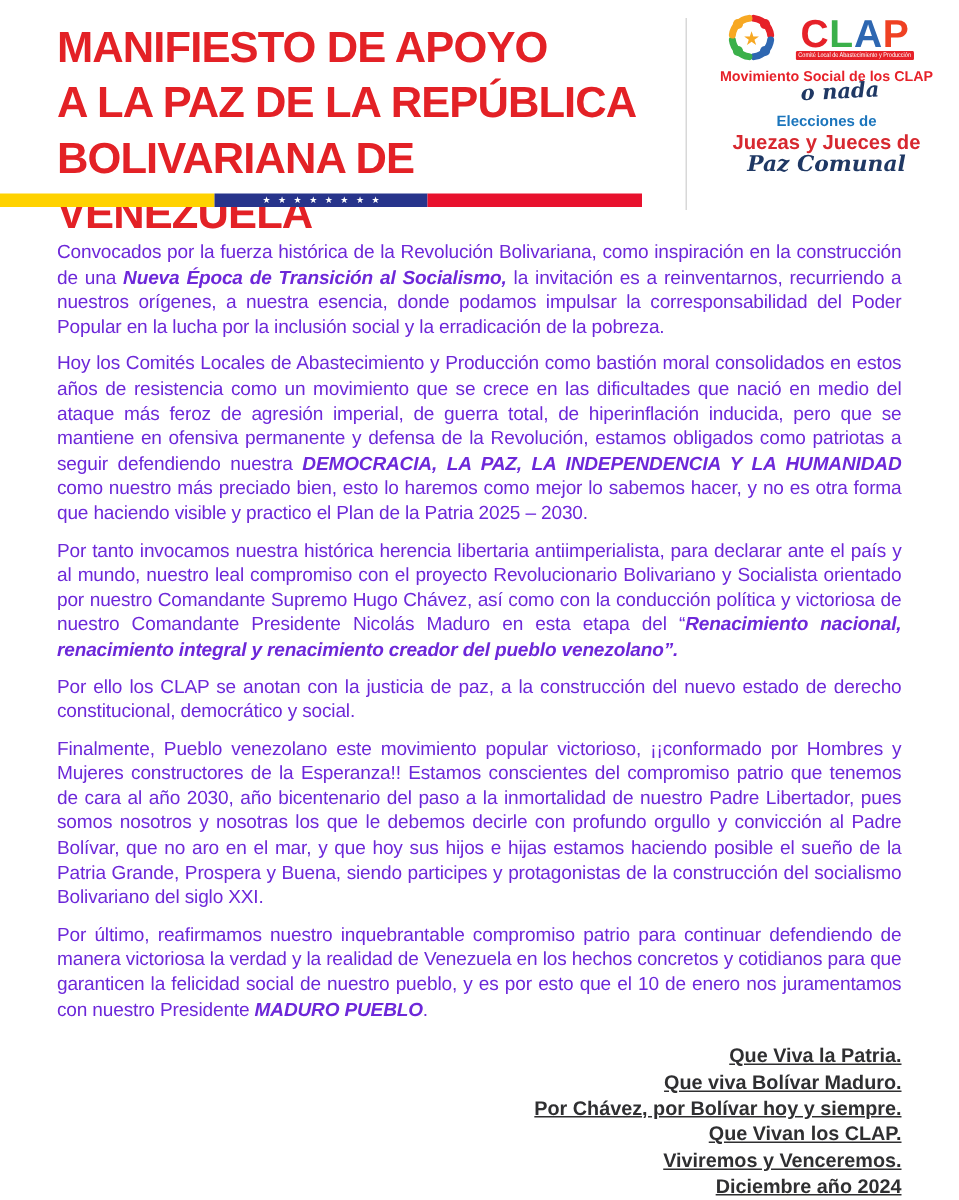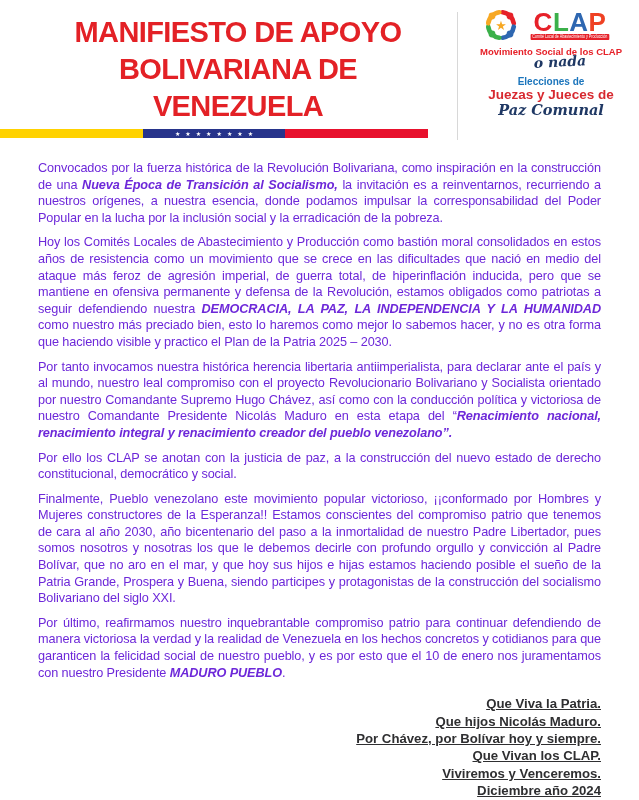--- a/index.html
+++ b/index.html
@@ -13,21 +13,21 @@
   .page {
     position: relative;
     width: 639px; height: 800px;
     background: #ffffff;
     display: flex; flex-direction: column;
     overflow: hidden;
   }
 
   
   header { position: relative; height: 150px; flex: 0 0 auto; }
-  .title-block { position: absolute; left: 38px; top: 14px; width: 400px; text-align: center; }
+  .title-block { position: absolute; left: 38px; top: 14px; width: 400px; }
   .title-line {
     color: #E32126; font-weight: bold;
     font-size: 29px; line-height: 37px; letter-spacing: -0.6px;
   }
   .flag-bar {
     position: absolute; left: 0; top: 129px;
     width: 428px; height: 9px; display: flex;
   }
   .flag-yellow { width: 143px; background: #FFD200; }
   .flag-blue   { width: 142px; background: #27348B; display: flex; align-items: center; justify-content: center; }
@@ -81,20 +81,21 @@
   .footer-rule { border: none; border-top: 1px solid #B5B5B5; margin: 0 22px 7px 22px; }
 </style>
 </head>
 <body>
 
 <div class="page">
 
   <header>
     <div class="title-block">
       <div class="title-line">MANIFIESTO DE APOYO</div>
+      <div class="title-line">A LA PAZ DE LA REPÚBLICA</div>
       <div class="title-line">BOLIVARIANA DE VENEZUELA</div>
     </div>
 
     <div class="flag-bar">
       <div class="flag-yellow"></div>
       <div class="flag-blue">
         <span class="flag-stars">★★★★★★★★</span>
       </div>
       <div class="flag-red"></div>
     </div>
@@ -137,21 +138,21 @@
     <p class="para"><span>Convocados por la fuerza histórica de la Revolución Bolivariana, como inspiración en la construcción de una </span><span class="b i" style="font-weight: 700; font-style: italic;">Nueva Época de Transición al Socialismo,</span><span> la invitación es a reinventarnos, recurriendo a nuestros orígenes, a nuestra esencia, donde podamos impulsar la corresponsabilidad del Poder Popular en la lucha por la inclusión social y la erradicación de la pobreza.</span></p>
     <p class="para"><span>Hoy los Comités Locales de Abastecimiento y Producción como bastión moral consolidados en estos años de resistencia como un movimiento que se crece en las dificultades que nació en medio del ataque más feroz de agresión imperial, de guerra total, de hiperinflación inducida, pero que se mantiene en ofensiva permanente y defensa de la Revolución, estamos obligados como patriotas a seguir defendiendo nuestra </span><span class="b i" style="font-weight: 700; font-style: italic;">DEMOCRACIA, LA PAZ, LA INDEPENDENCIA Y LA HUMANIDAD</span><span> como nuestro más preciado bien, esto lo haremos como mejor lo sabemos hacer, y no es otra forma que haciendo visible y practico el Plan de la Patria 2025 – 2030.</span></p>
     <p class="para"><span>Por tanto invocamos nuestra histórica herencia libertaria antiimperialista, para declarar ante el país y al mundo, nuestro leal compromiso con el proyecto Revolucionario Bolivariano y Socialista orientado por nuestro Comandante Supremo Hugo Chávez, así como con la conducción política y victoriosa de nuestro Comandante Presidente Nicolás Maduro en esta etapa del “</span><span class="b i" style="font-weight: 700; font-style: italic;">Renacimiento nacional, renacimiento integral y renacimiento creador del pueblo venezolano”.</span></p>
     <p class="para"><span>Por ello los CLAP se anotan con la justicia de paz, a la construcción del nuevo estado de derecho constitucional, democrático y social.</span></p>
     <p class="para"><span>Finalmente, Pueblo venezolano este movimiento popular victorioso, ¡¡conformado por Hombres y Mujeres constructores de la Esperanza!! Estamos conscientes del compromiso patrio que tenemos de cara al año 2030, año bicentenario del paso a la inmortalidad de nuestro Padre Libertador, pues somos nosotros y nosotras los que le debemos decirle con profundo orgullo y convicción al Padre Bolívar, que no aro en el mar, y que hoy sus hijos e hijas estamos haciendo posible el sueño de la Patria Grande, Prospera y Buena, siendo participes y protagonistas de la construcción del socialismo Bolivariano del siglo XXI.</span></p>
     <p class="para"><span>Por último, reafirmamos nuestro inquebrantable compromiso patrio para continuar defendiendo de manera victoriosa la verdad y la realidad de Venezuela en los hechos concretos y cotidianos para que garanticen la felicidad social de nuestro pueblo, y es por esto que el 10 de enero nos juramentamos con nuestro Presidente </span><span class="b i" style="font-weight: 700; font-style: italic;">MADURO PUEBLO</span><span>.</span></p>
   </main>
 
   <div class="closing">
     <div>Que Viva la Patria.</div>
-    <div>Que hijos Nicolás Maduro.</div>
+    <div>Que viva Bolívar Maduro.</div>
     <div>Por Chávez, por Bolívar hoy y siempre.</div>
     <div>Que Vivan los CLAP.</div>
     <div>Viviremos y Venceremos.</div>
     <div>Diciembre año 2024</div>
   </div>
 
   <footer>
     <hr class="footer-rule">
 
   </footer>

